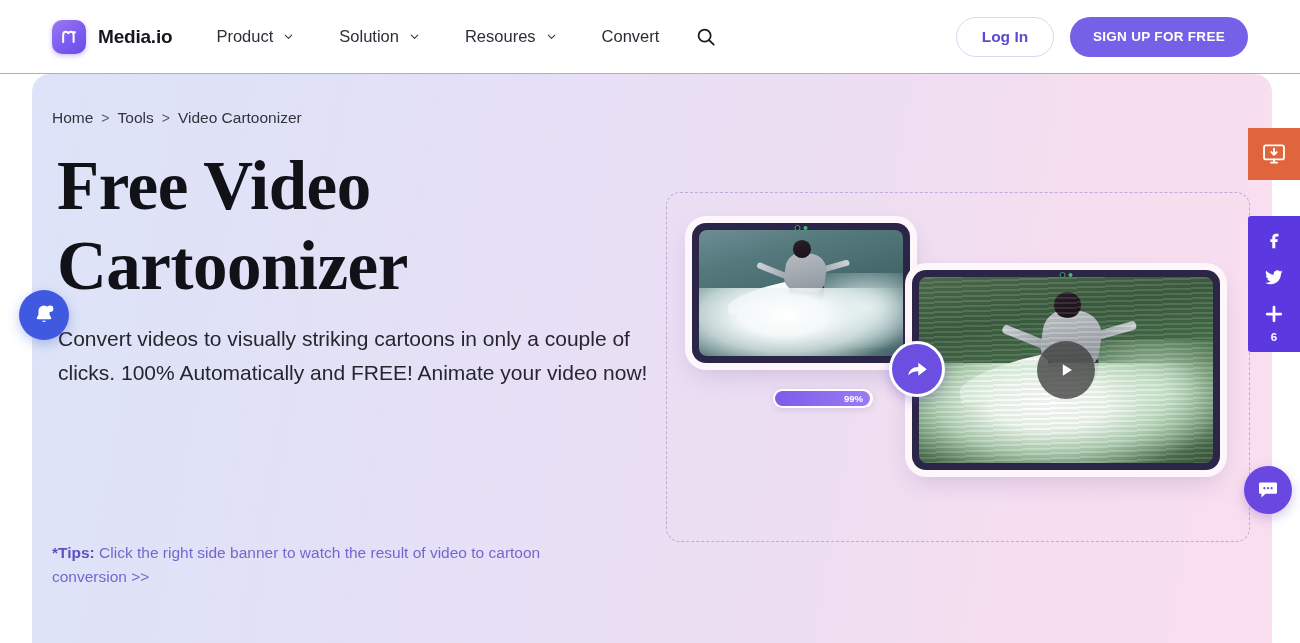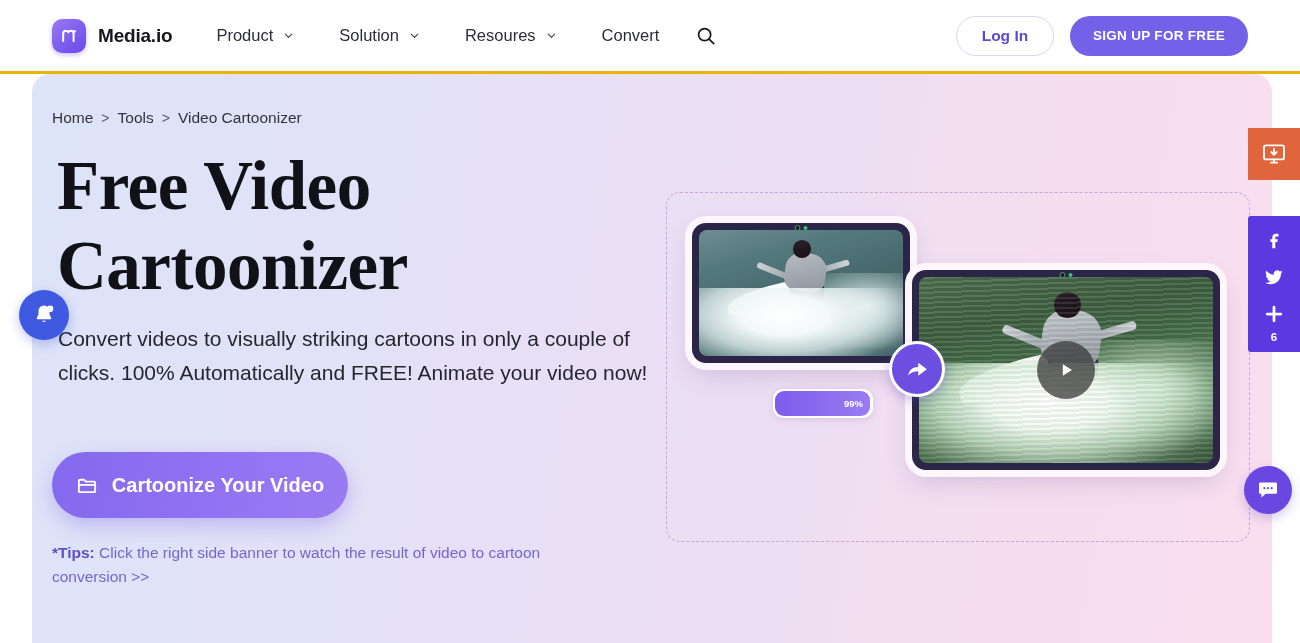--- a/index.html
+++ b/index.html
@@ -9,21 +9,21 @@
     background: #ffffff;
     font-family: "Liberation Sans", sans-serif;
     -webkit-font-smoothing: antialiased;
   }
   .page { position: relative; width: 1300px; height: 643px; background:#fff; }
 
   
   .header {
     position: absolute; top:0; left:0; width:1300px; height:74px;
     background:#ffffff;
-    border-bottom:3px solid #eab308;
+    border-bottom:1px solid #eab308;
     display:flex; align-items:center;
     z-index: 30;
   }
   .brand { display:flex; align-items:center; margin-left:52px; }
   .logo-mark {
     width:34px; height:34px; border-radius:10px;
     background: linear-gradient(140deg,#9b7bf0 0%,#7d5cf0 55%,#6d4ae8 100%);
     display:flex; align-items:center; justify-content:center;
     position:relative; flex:none;
     box-shadow: 0 2px 5px rgba(109,74,232,.35);
@@ -219,21 +219,21 @@
   .share-btn {
     position:absolute; top:148px; left:222px;
     width:56px; height:56px; border-radius:50%;
     background:#6c4ee0; border:3.5px solid #ffffff;
     display:flex; align-items:center; justify-content:center;
     cursor:pointer; z-index:8;
     box-shadow:0 4px 12px rgba(90,60,190,.3);
   }
   .progress {
     position:absolute; top:196px; left:106px;
-    width:100px; height:29px; border-radius:10px;
+    width:100px; height:19px; border-radius:10px;
     background:#ffffff; padding:2px;
     box-shadow:0 2px 6px rgba(120,90,170,.18);
     z-index:3;
   }
   .progress .fill {
     height:100%; width:84%; border-radius:9px;
     background: linear-gradient(90deg,#7d5ceb,#9b7bf3);
     display:flex; align-items:center; justify-content:flex-end;
     padding-right:7px;
   }
@@ -335,27 +335,20 @@
       <span class="sep">&gt;</span>
       <span class="crumb">Tools</span>
       <span class="sep">&gt;</span>
       <span class="crumb current">Video Cartoonizer</span>
     </div>
 
     <h1 class="hero-title">Free Video Cartoonizer</h1>
 
     <p class="hero-sub">Convert videos to visually striking cartoons in only a couple of clicks. 100% Automatically and FREE! Animate your video now!</p>
 
-    <button class="cta">
-      <svg width="23" height="23" viewBox="0 0 24 24">
-        <path d="M3 7.2a1.2 1.2 0 011.2-1.2h4.3l1.7 2h8.6A1.2 1.2 0 0120 9.2V18a1 1 0 01-1 1H4a1 1 0 01-1-1V7.2z" fill="none" stroke="#ffffff" stroke-width="1.9" stroke-linejoin="round"></path>
-        <path d="M3 11.4h17" fill="none" stroke="#ffffff" stroke-width="1.9" stroke-linejoin="round"></path>
-      </svg>
-      <span>Cartoonize Your Video</span>
-    </button>
 
     <p class="tips">
       <b>*Tips:</b>
       <span class="link">Click the right side banner to watch the result of video to cartoon conversion &gt;&gt;</span>
     </p>
 
     <div class="media-panel">
 
       <div class="thumb thumb-a">
         <div class="notch">

